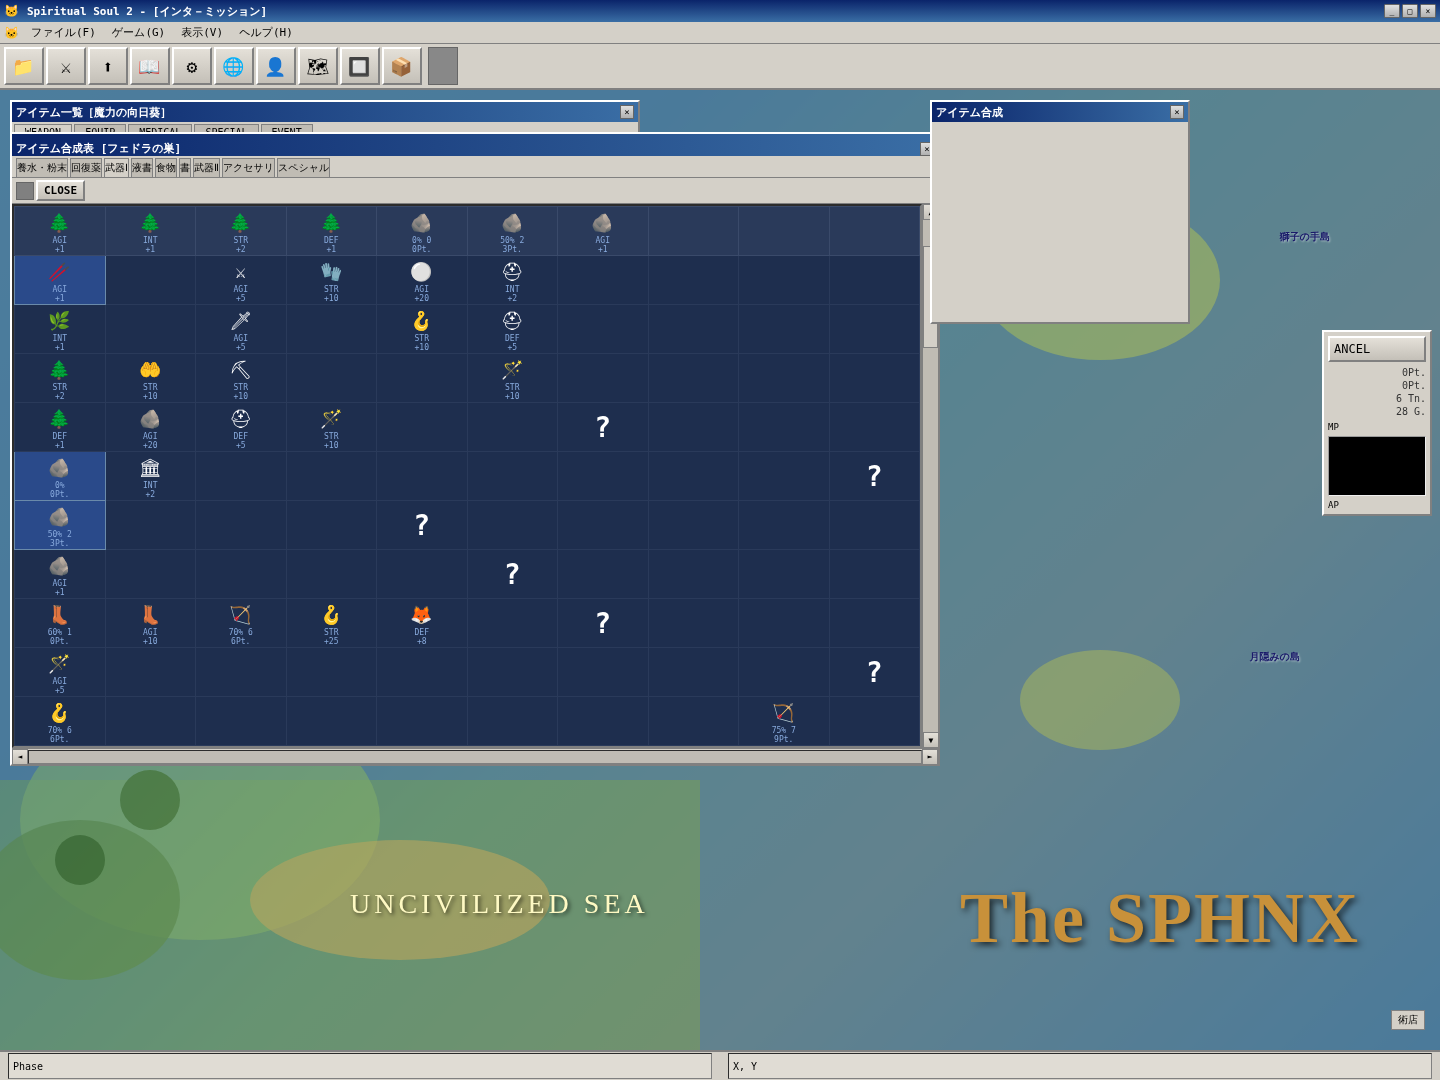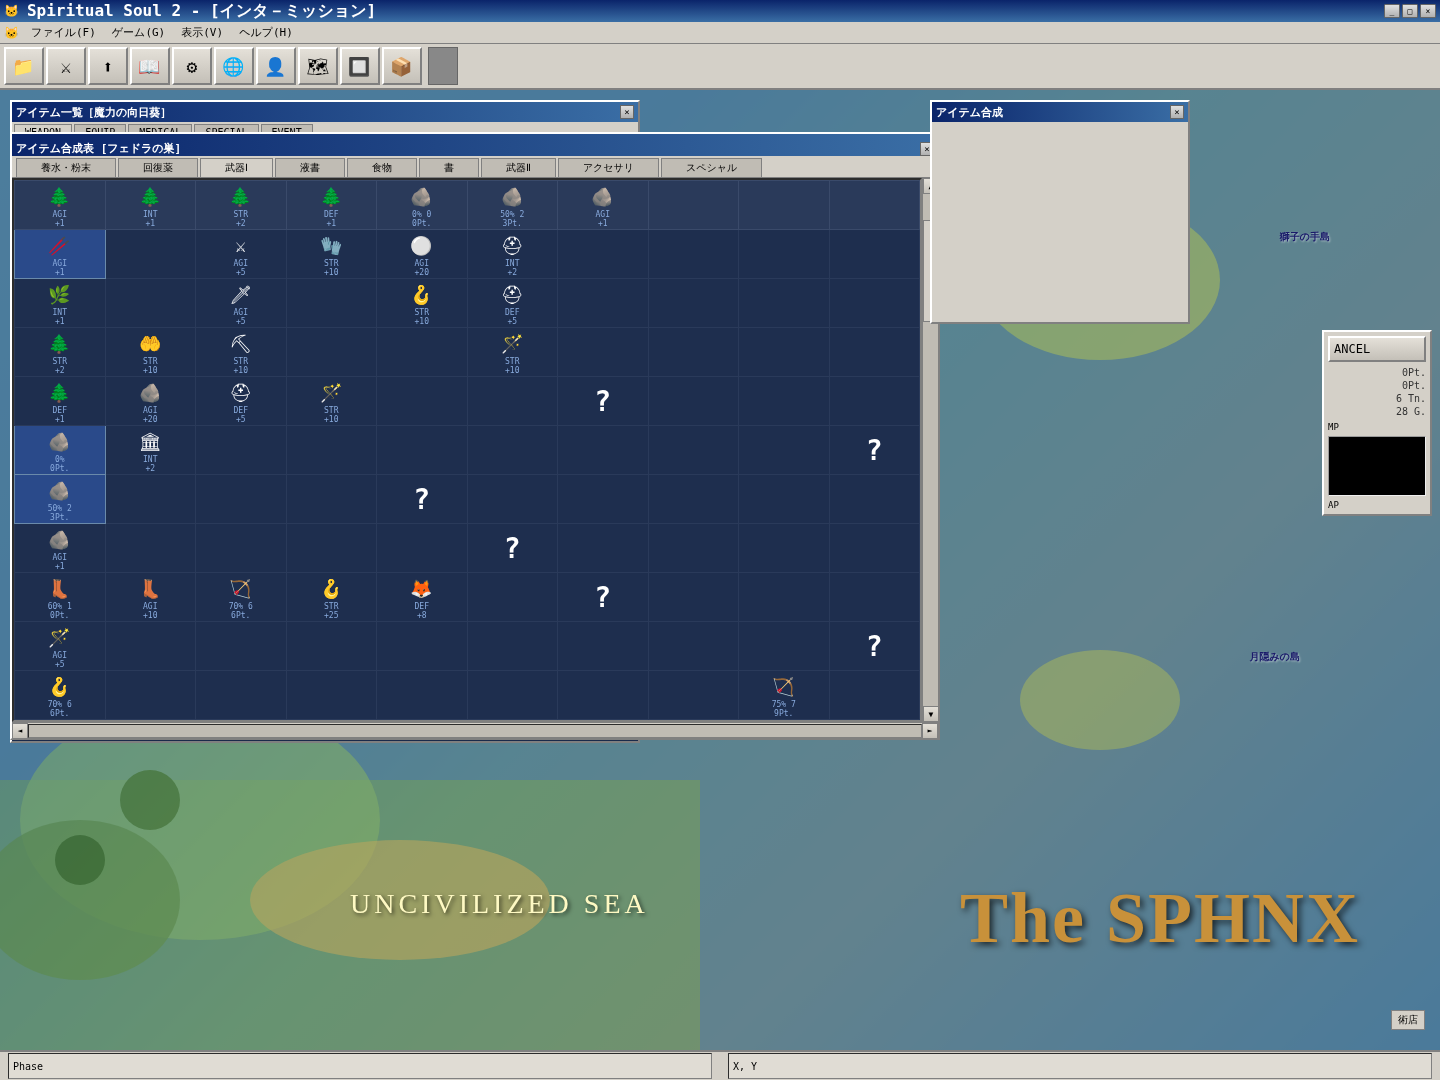--- a/index.html
+++ b/index.html
@@ -53,21 +53,21 @@
       width: 1440px;
       height: 22px;
       background: linear-gradient(to bottom, #0a246a, #3a6ea5);
       display: flex;
       align-items: center;
       padding: 0 4px;
       z-index: 100;
     }
     .os-title {
       color: white;
-      font-size: 16px;
+      font-size: 11px;
       font-weight: bold;
       flex: 1;
       padding-left: 4px;
     }
     .os-controls {
       display: flex;
       gap: 2px;
     }
     .os-btn {
       width: 16px;
@@ -215,21 +215,21 @@
     }
 
     .synth-tabs {
       display: flex;
       background: #d4d0c8;
       border-bottom: 1px solid #808080;
       padding: 2px 4px 0;
       gap: 2px;
     }
     .synth-tab {
-      padding: 2px 24px;
+      padding: 2px 0;
       font-size: 10px;
       border: 1px solid #808080;
       border-bottom: none;
       background: #c0bcb4;
       cursor: pointer;
     }
     .synth-tab.active {
       background: #d4d0c8;
     }
 
@@ -542,20 +542,26 @@
       <div class="synth-tab">回復薬</div>
       <div class="synth-tab active">武器Ⅰ</div>
       <div class="synth-tab">液書</div>
       <div class="synth-tab">食物</div>
       <div class="synth-tab">書</div>
       <div class="synth-tab">武器Ⅱ</div>
       <div class="synth-tab">アクセサリ</div>
       <div class="synth-tab">スペシャル</div>
     </div>
 
+    <div class="synth-toolbar">
+      <div style="width:18px;height:18px;background:#808080;border:1px solid #666;"></div>
+      <div class="close-btn">
+        <span>CLOSE</span>
+      </div>
+    </div>
 
     <div style="position:relative;display:flex;">
       <div class="grid-container" style="flex:1;overflow:hidden;">
         <table class="grid-table">
 
           <thead>
             <tr class="grid-header-row">
               <td>
                 <div class="cell-content">
                   <div class="item-icon">🌲</div>

